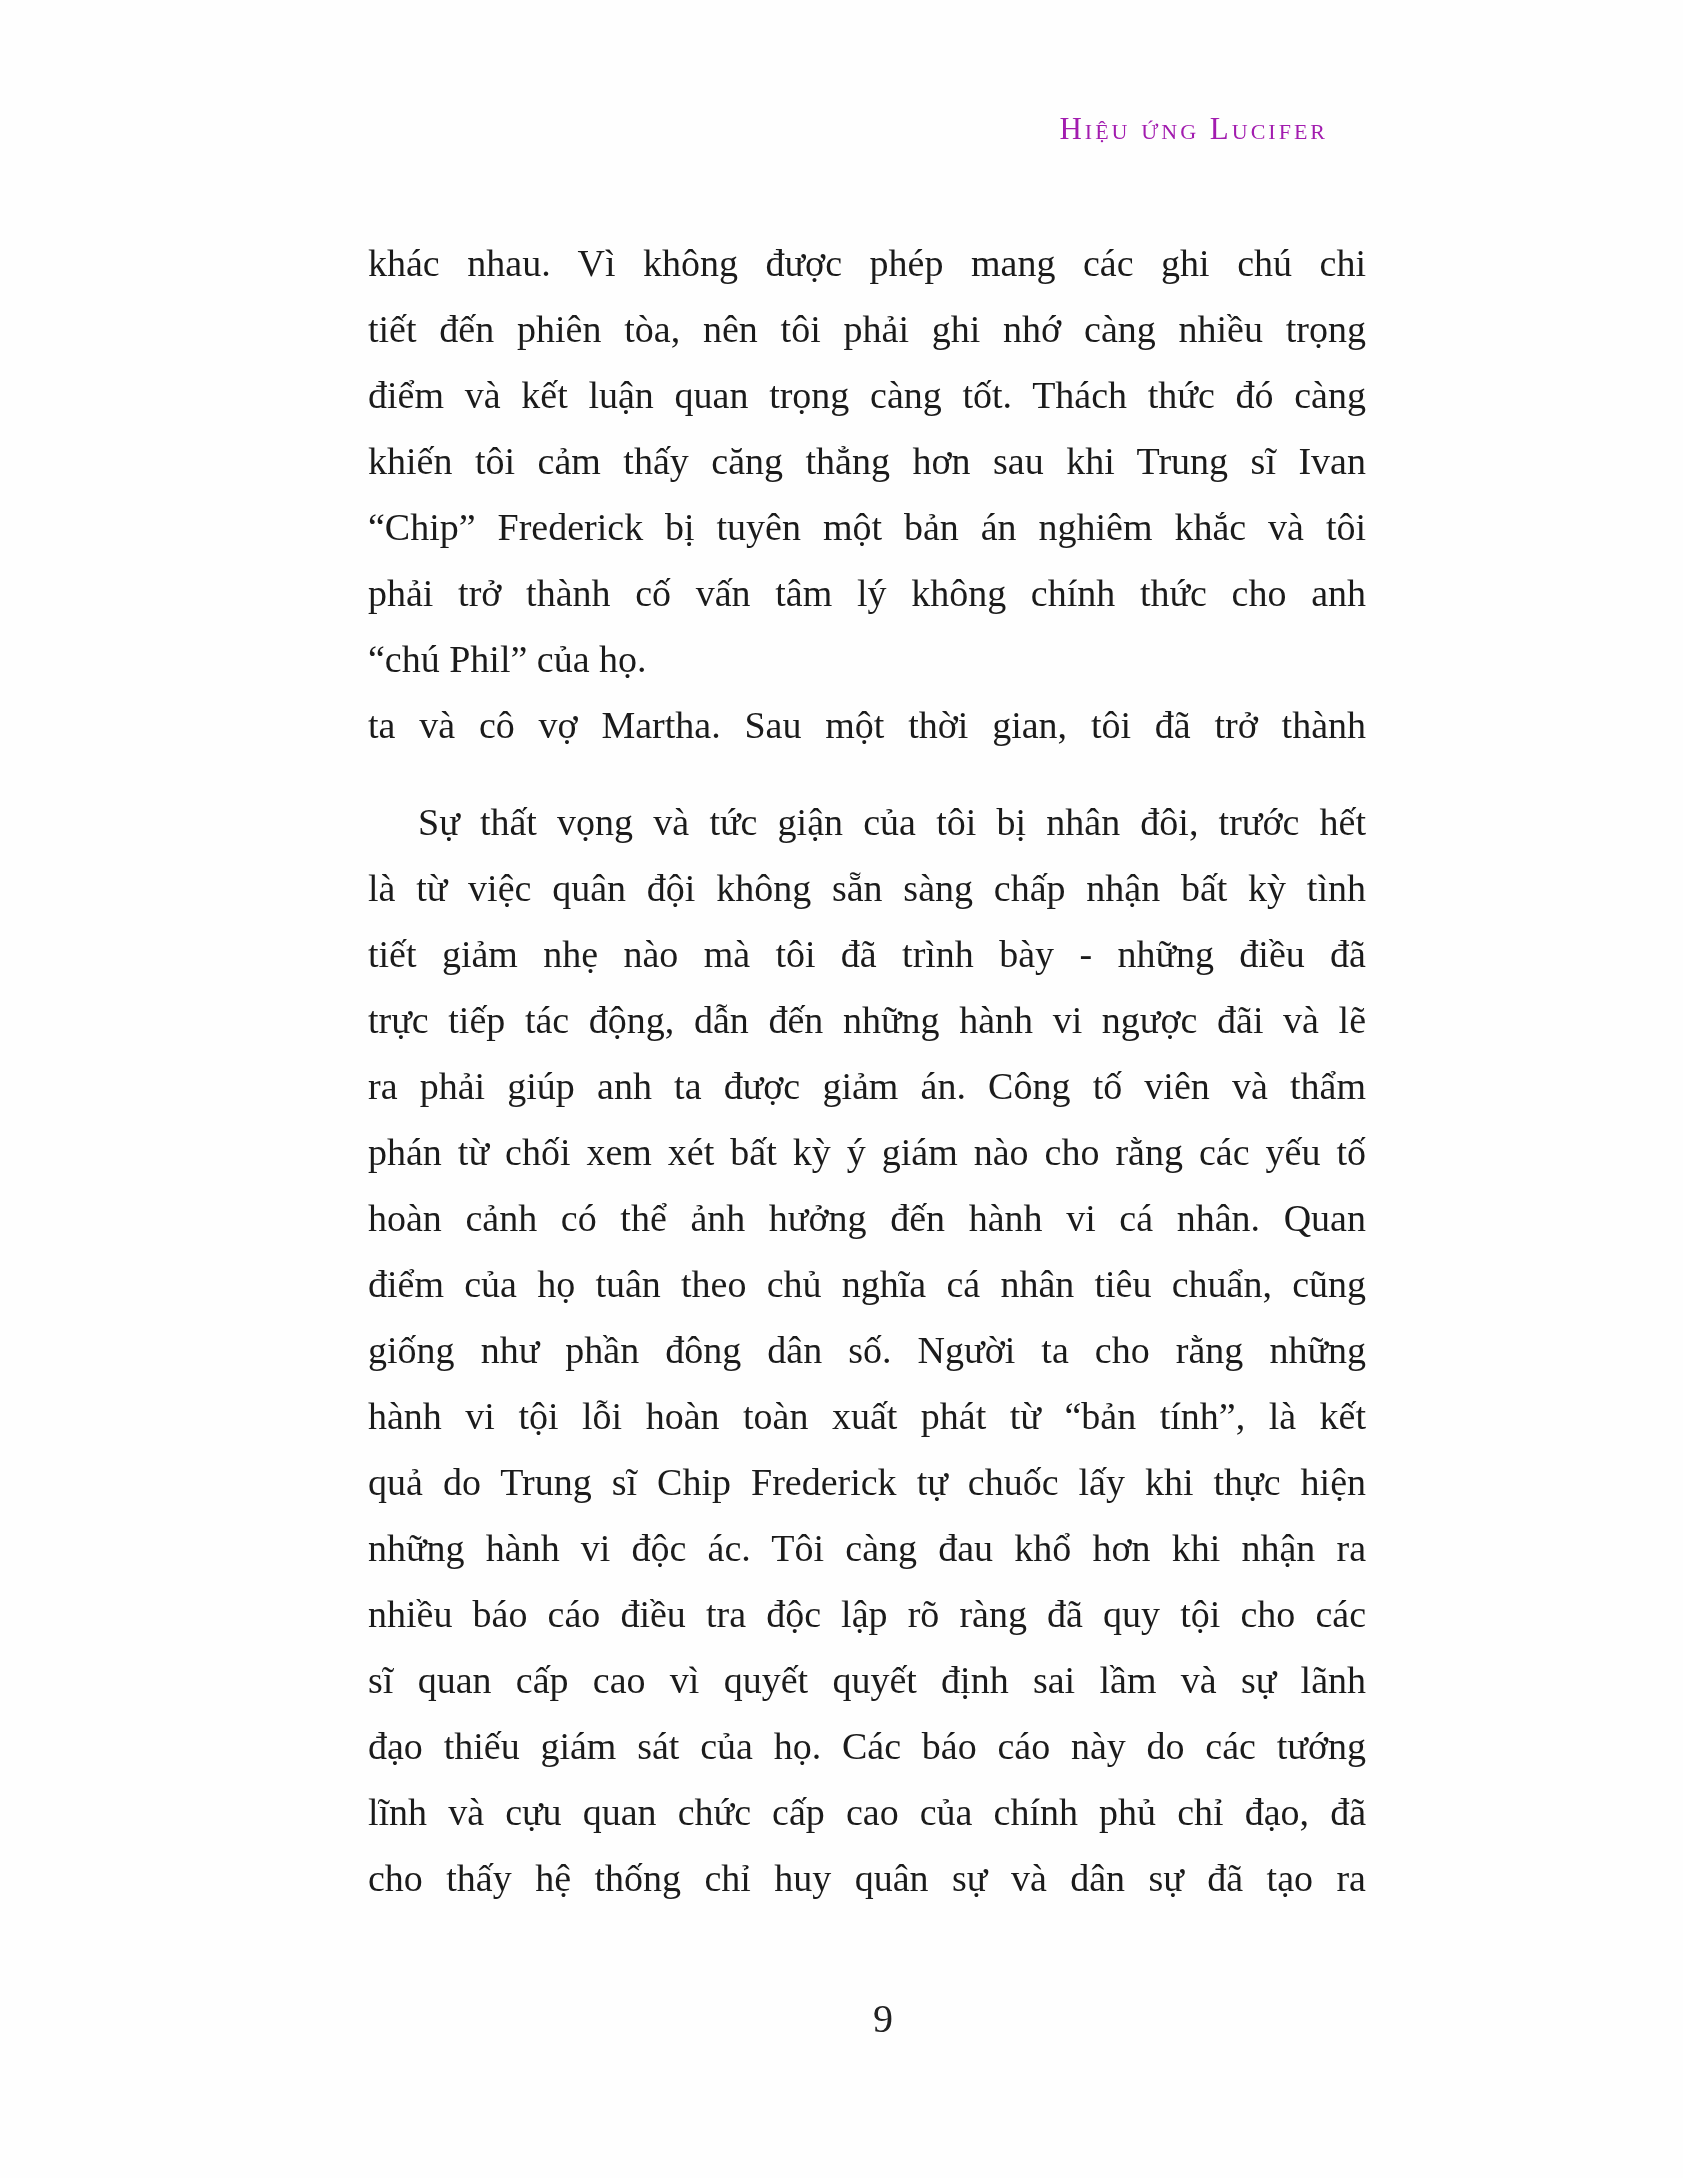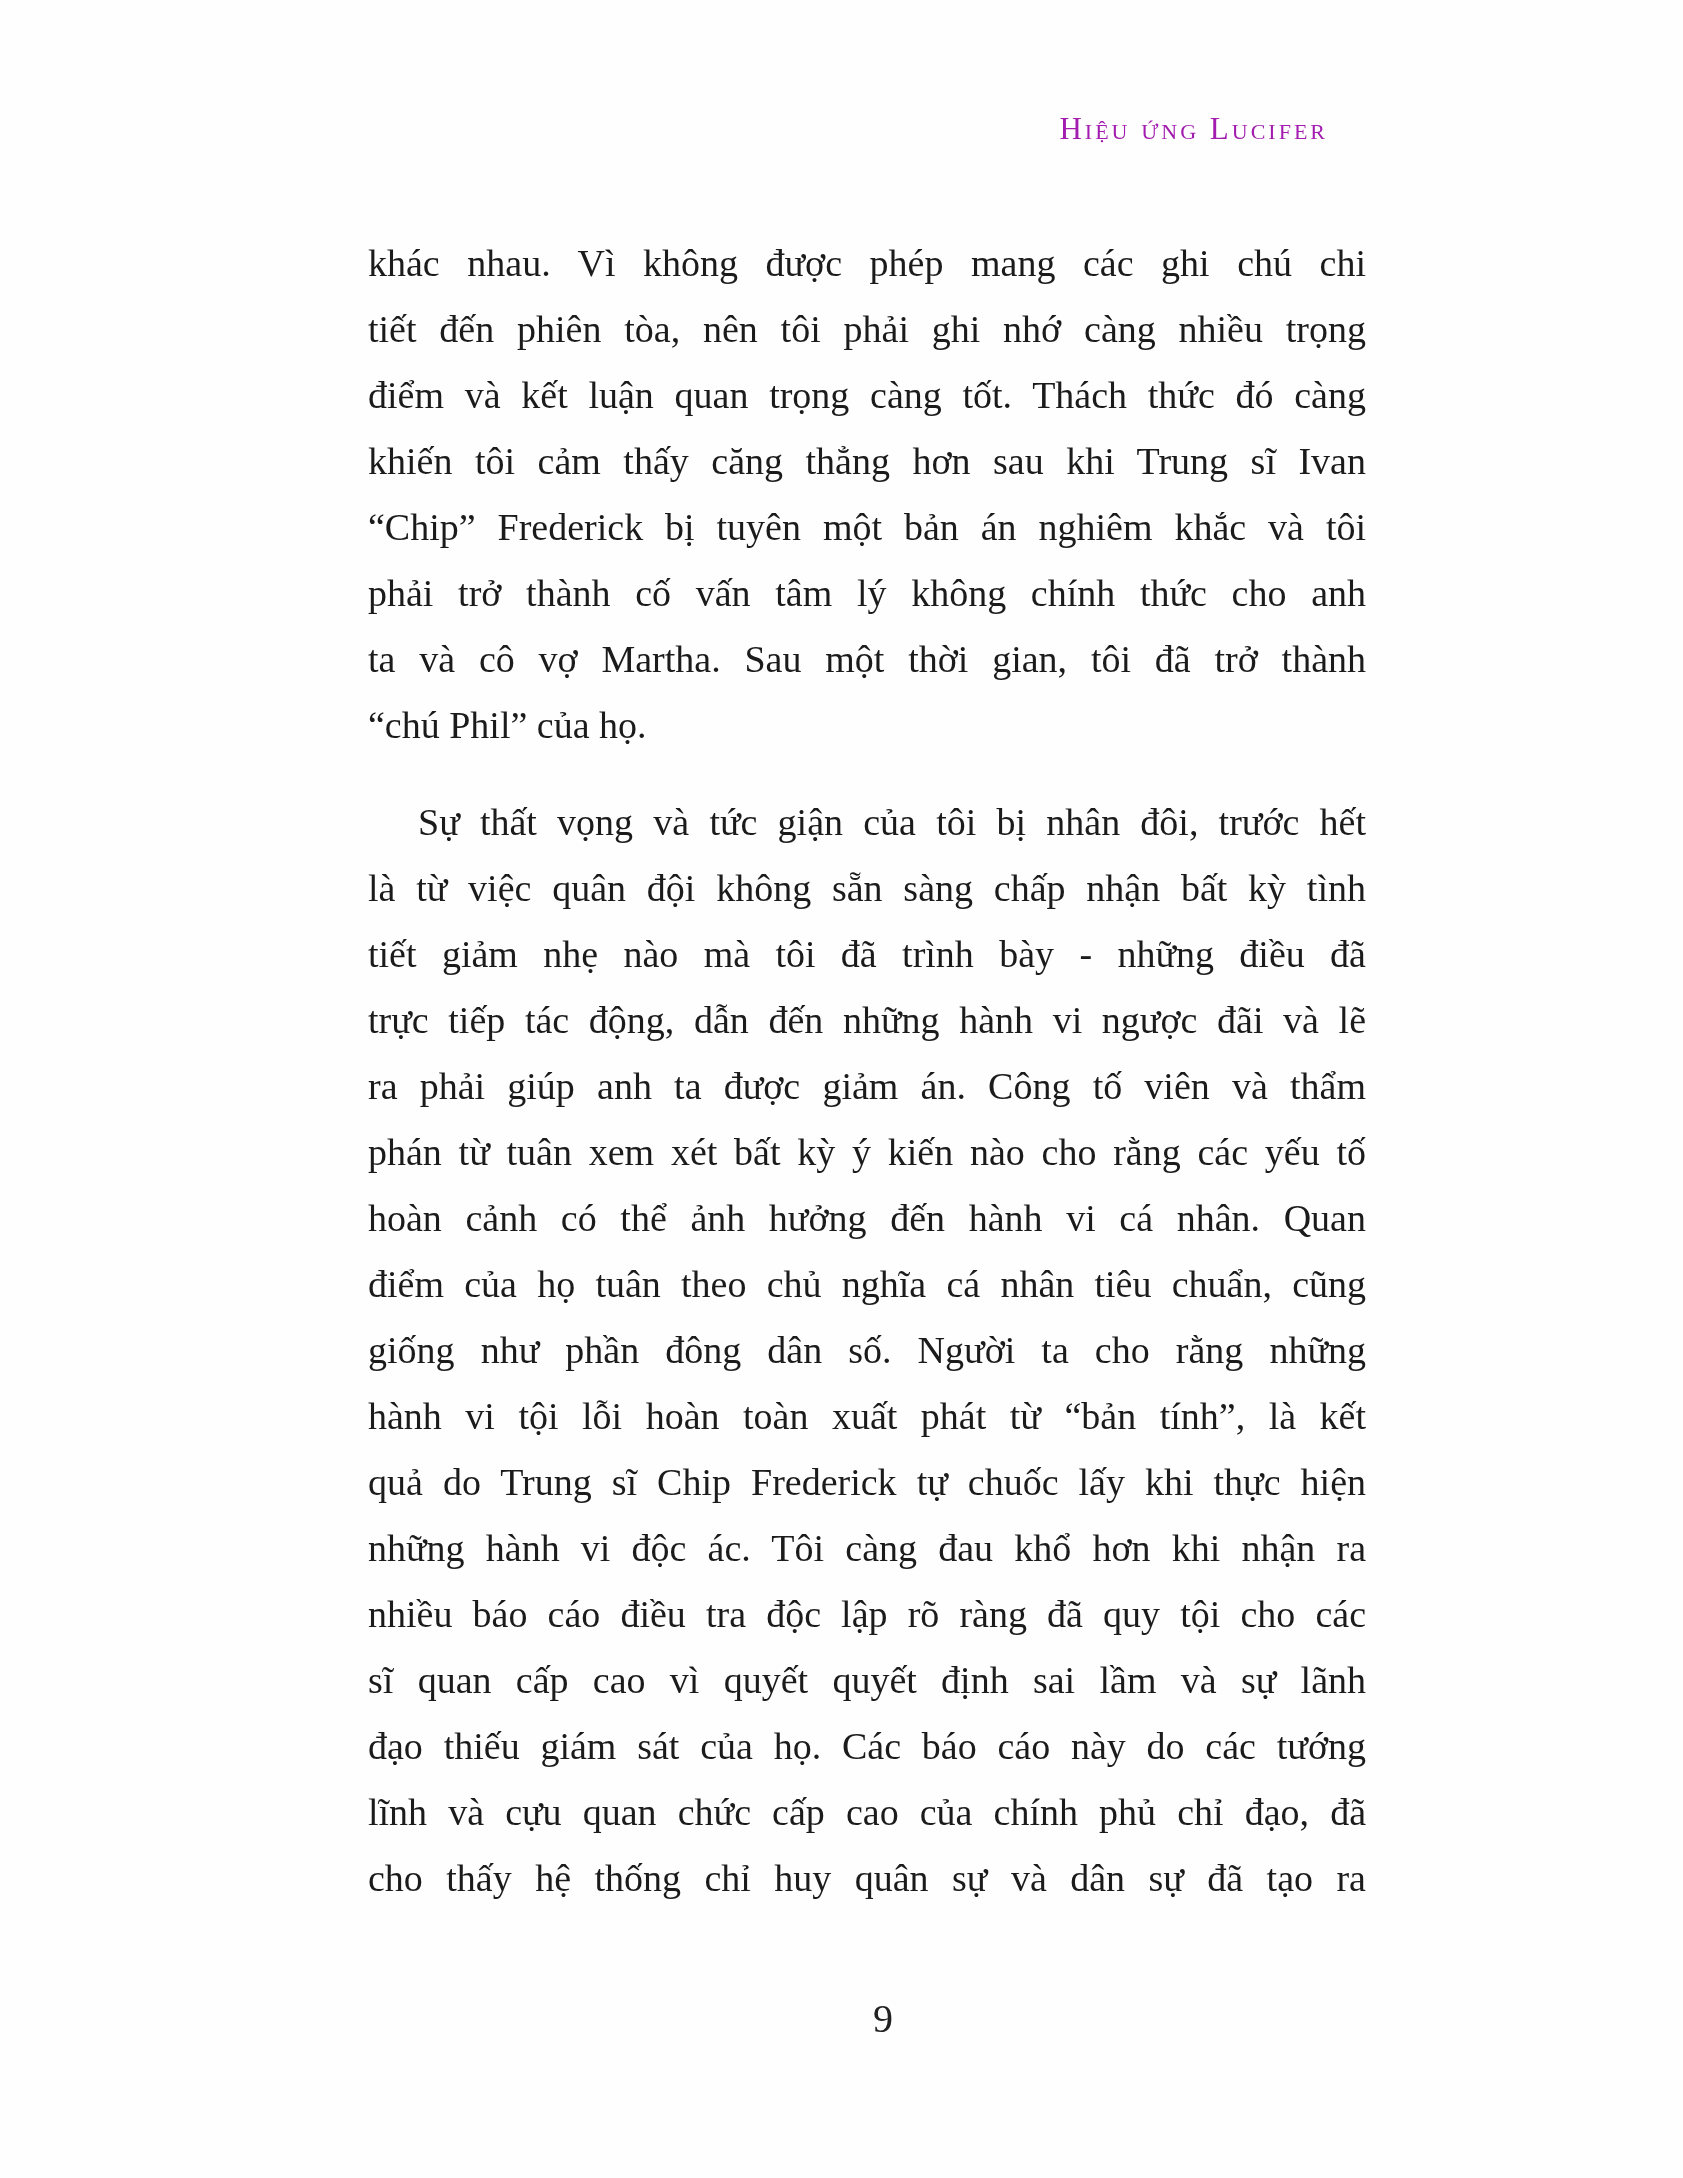--- a/index.html
+++ b/index.html
@@ -69,30 +69,30 @@
   <div class="running-header">Hiệu ứng Lucifer</div>
 
   <div class="text-block">
       <div class="paragraph">
         <div class="line">khác nhau. Vì không được phép mang các ghi chú chi</div>
         <div class="line">tiết đến phiên tòa, nên tôi phải ghi nhớ càng nhiều trọng</div>
         <div class="line">điểm và kết luận quan trọng càng tốt. Thách thức đó càng</div>
         <div class="line">khiến tôi cảm thấy căng thẳng hơn sau khi Trung sĩ Ivan</div>
         <div class="line">“Chip” Frederick bị tuyên một bản án nghiêm khắc và tôi</div>
         <div class="line">phải trở thành cố vấn tâm lý không chính thức cho anh</div>
+        <div class="line no-just">“chú Phil” của họ.</div>
         <div class="line">ta và cô vợ Martha. Sau một thời gian, tôi đã trở thành</div>
-        <div class="line no-just">“chú Phil” của họ.</div>
       </div>
       <div class="paragraph">
         <div class="line indent">Sự thất vọng và tức giận của tôi bị nhân đôi, trước hết</div>
         <div class="line">là từ việc quân đội không sẵn sàng chấp nhận bất kỳ tình</div>
         <div class="line">tiết giảm nhẹ nào mà tôi đã trình bày - những điều đã</div>
         <div class="line">trực tiếp tác động, dẫn đến những hành vi ngược đãi và lẽ</div>
         <div class="line">ra phải giúp anh ta được giảm án. Công tố viên và thẩm</div>
-        <div class="line">phán từ tuân xem xét bất kỳ ý kiến nào cho rằng các yếu tố</div>
+        <div class="line">phán từ chối xem xét bất kỳ ý giám nào cho rằng các yếu tố</div>
         <div class="line">hoàn cảnh có thể ảnh hưởng đến hành vi cá nhân. Quan</div>
         <div class="line">điểm của họ tuân theo chủ nghĩa cá nhân tiêu chuẩn, cũng</div>
         <div class="line">giống như phần đông dân số. Người ta cho rằng những</div>
         <div class="line">hành vi tội lỗi hoàn toàn xuất phát từ “bản tính”, là kết</div>
         <div class="line">quả do Trung sĩ Chip Frederick tự chuốc lấy khi thực hiện</div>
         <div class="line">những hành vi độc ác. Tôi càng đau khổ hơn khi nhận ra</div>
         <div class="line">nhiều báo cáo điều tra độc lập rõ ràng đã quy tội cho các</div>
         <div class="line">sĩ quan cấp cao vì quyết quyết định sai lầm và sự lãnh</div>
         <div class="line">đạo thiếu giám sát của họ. Các báo cáo này do các tướng</div>
         <div class="line">lĩnh và cựu quan chức cấp cao của chính phủ chỉ đạo, đã</div>

